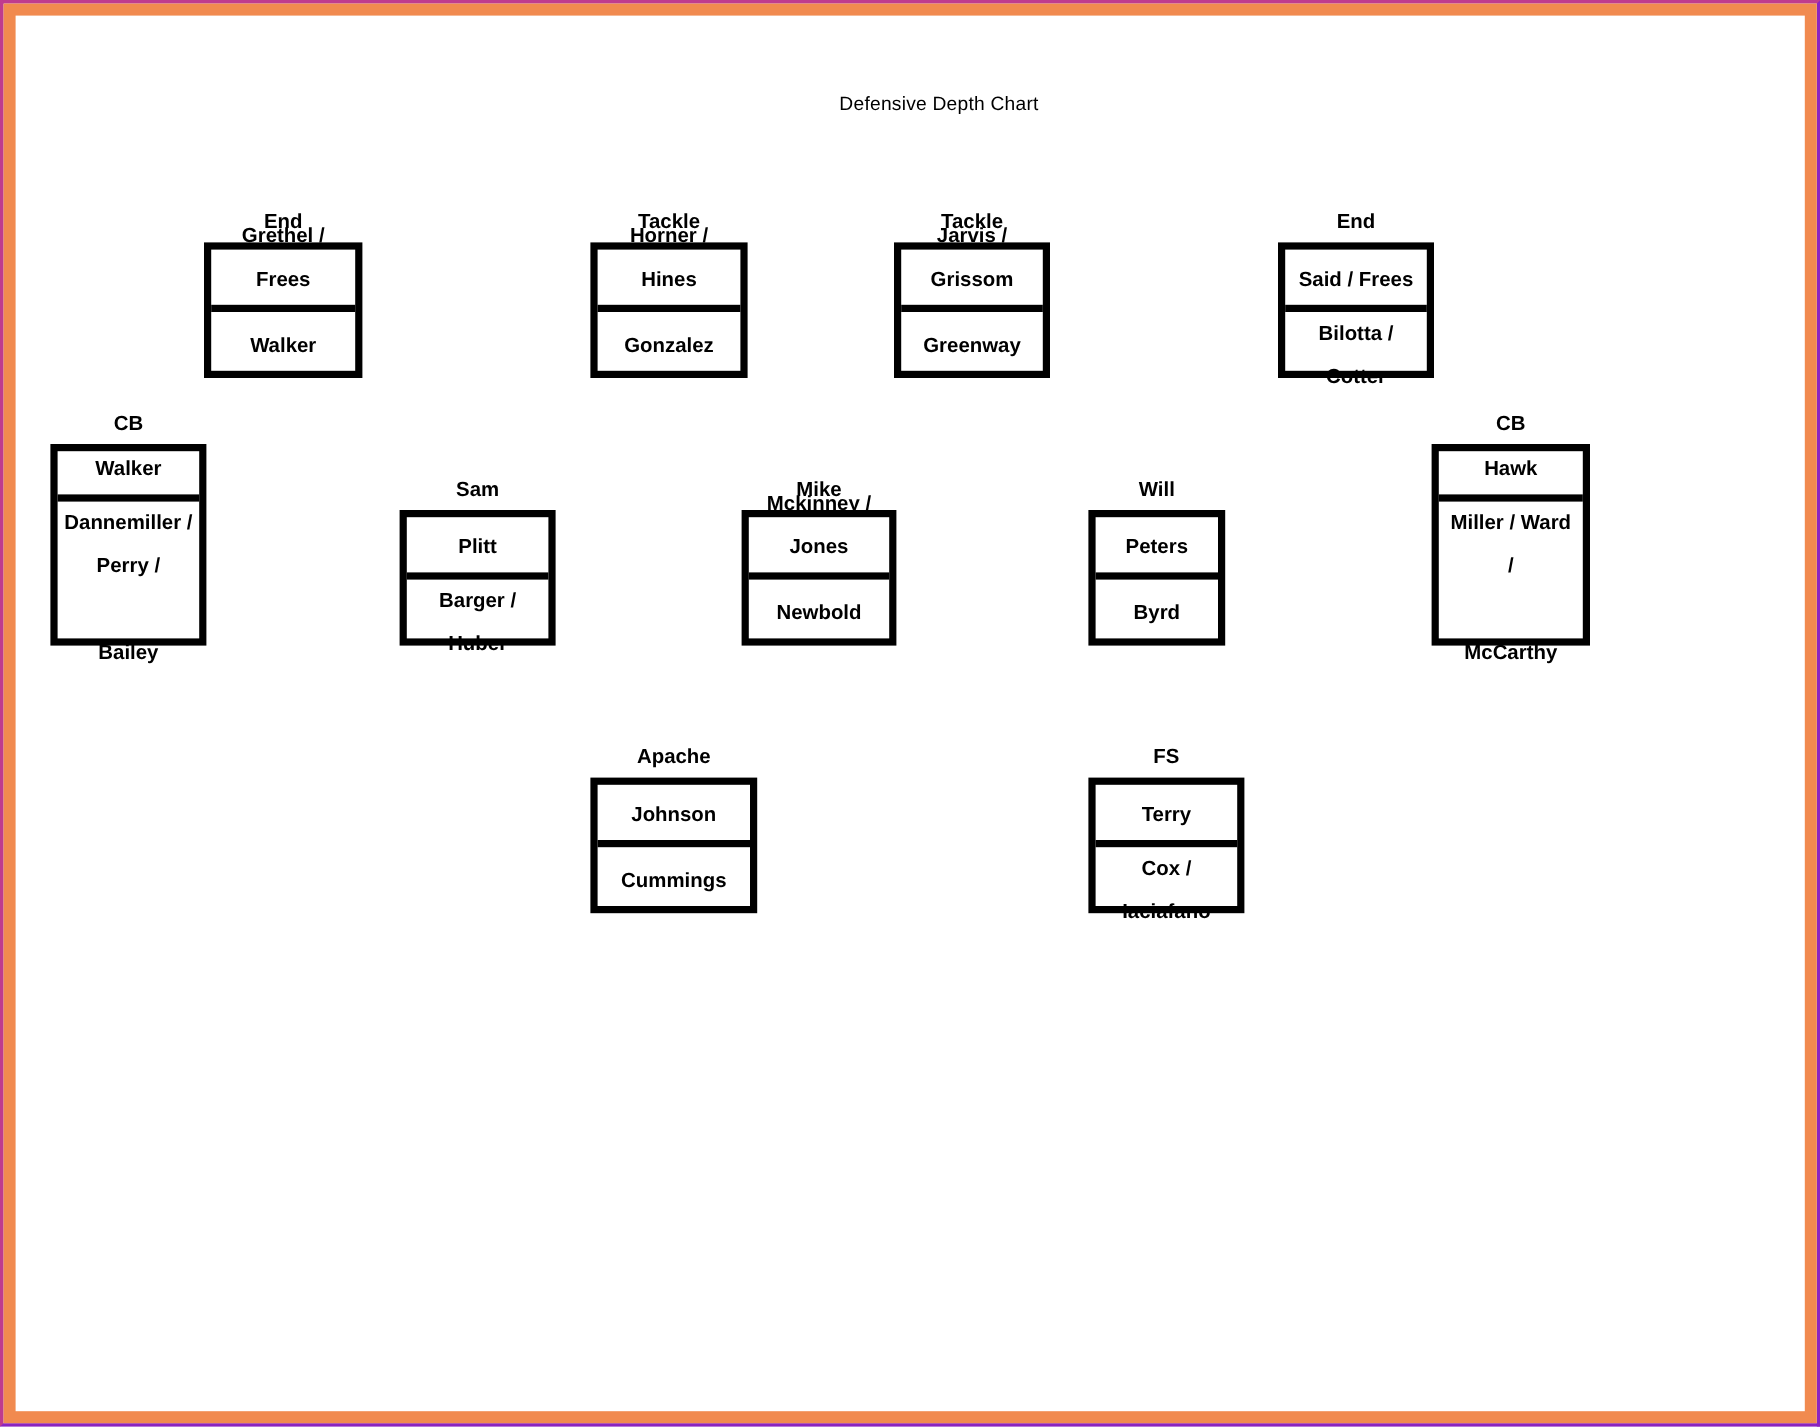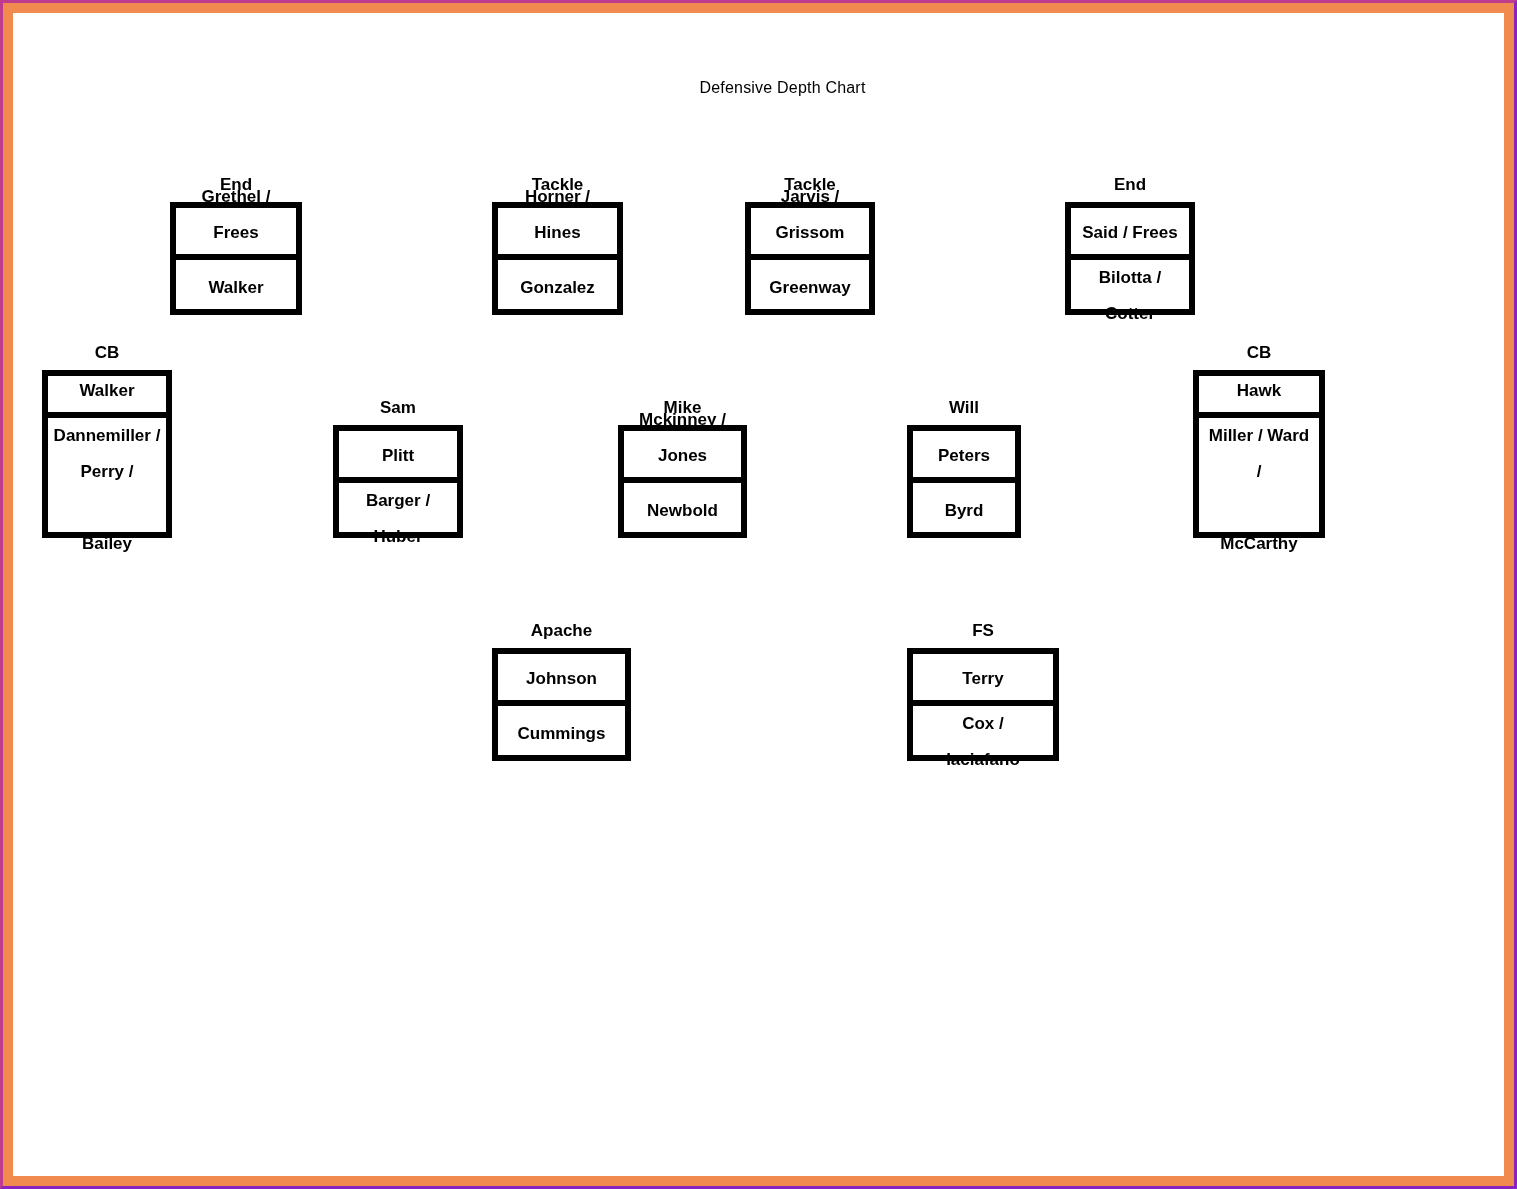--- a/index.html
+++ b/index.html
@@ -192,21 +192,21 @@
 
   <div class="group" style="left:492px; top:620px; width:139px;">
     <div class="pos-label">Apache</div>
     <div class="depth-box">
       <div class="cell cell-top">Johnson</div>
       <div class="divider"></div>
       <div class="cell cell-bottom">Cummings</div>
     </div>
   </div>
 
-  <div class="group" style="left:907px; top:620px; width:152px;">
+  <div class="group" style="left:907px; top:620px; width:130px;">
     <div class="pos-label">FS</div>
     <div class="depth-box">
       <div class="cell cell-top">Terry</div>
       <div class="divider"></div>
       <div class="cell cell-bottom">Cox /
 Iaciafano</div>
     </div>
   </div>
 </div>
 

